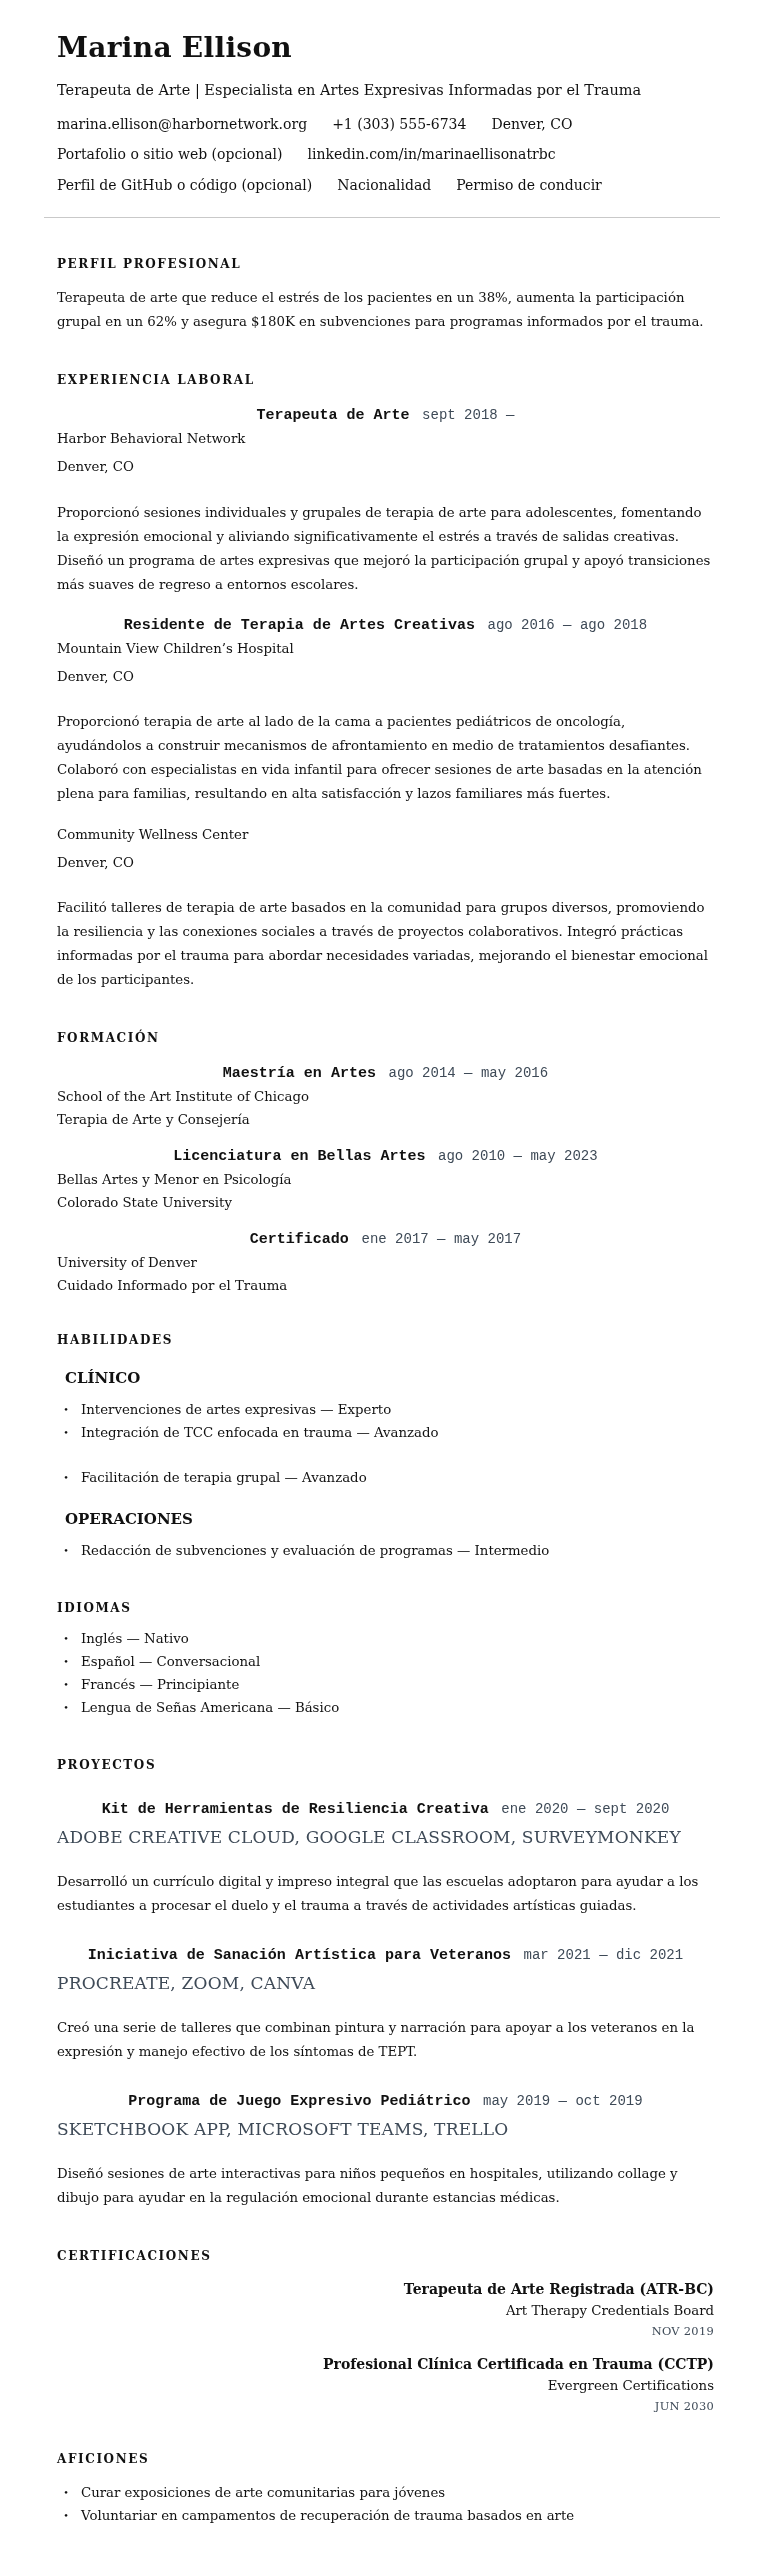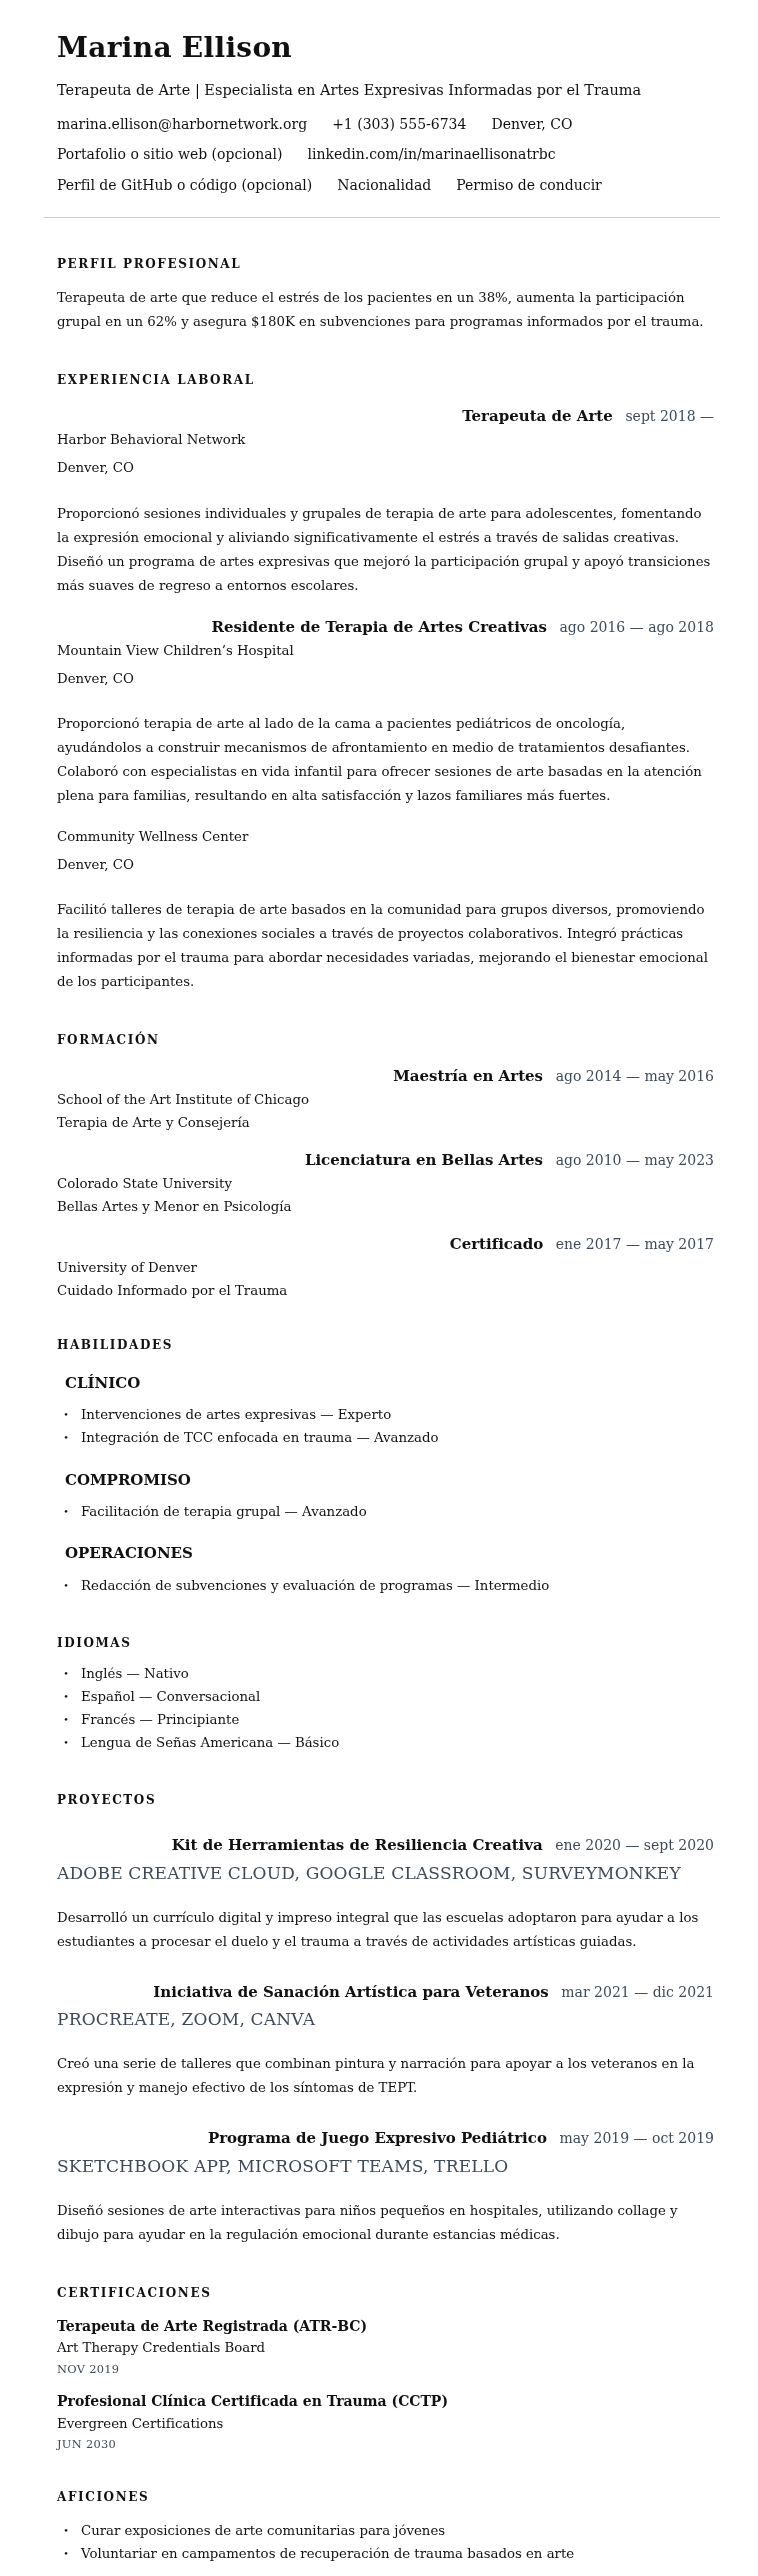--- a/index.html
+++ b/index.html
@@ -50,23 +50,24 @@
   .sec-h{
     margin:0;
     font-size:12px;
     font-weight:700;
     letter-spacing:1.6px;
   }
 
   .entry{margin-top:20px;}
   .entry-head{
     display:flex;
-    justify-content:flex-end;
+    justify-content:center;
     align-items:baseline;
     gap:12.6px;
+    font-family:Liberation Mono, monospace;
   }
   .entry-title{
     margin:0;
     font-size:15px;
     font-weight:700;
   }
   .entry-date{
     font-size:14px;
     color:var(--accent);
     white-space:nowrap;
@@ -118,21 +119,21 @@
   .proj-entry{margin-top:29px;}
   .proj-tools{
     margin:8.8px 0 0 0;
     font-size:17px;
     letter-spacing:0.2px;
     color:var(--accent);
   }
   .proj-entry .entry-desc{margin-top:23px;}
 
   
-  .cert-entry{margin-top:17.7px;}
+  .cert-entry{margin-top:17.7px;text-align:right;}
   .cert-title{
     margin:0;
     font-size:14px;
     font-weight:700;
   }
   .cert-issuer{margin:6.3px 0 0 0;font-size:13.3px;}
   .cert-date{
     margin:6.3px 0 0 0;
     font-size:11.4px;
     letter-spacing:0.3px;
@@ -216,22 +217,22 @@
       </div>
       <p class="entry-line">School of the Art Institute of Chicago</p>
       <p class="entry-line">Terapia de Arte y Consejería</p>
     </article>
 
     <article class="edu-entry">
       <div class="entry-head">
         <h3 class="entry-title">Licenciatura en Bellas Artes</h3>
         <span class="entry-date">ago 2010 — may 2023</span>
       </div>
+      <p class="entry-line">Bellas Artes y Menor en Psicología</p>
       <p class="entry-line">Colorado State University</p>
-      <p class="entry-line">Bellas Artes y Menor en Psicología</p>
     </article>
 
     <article class="edu-entry">
       <div class="entry-head">
         <h3 class="entry-title">Certificado</h3>
         <span class="entry-date">ene 2017 — may 2017</span>
       </div>
       <p class="entry-line">University of Denver</p>
       <p class="entry-line">Cuidado Informado por el Trauma</p>
     </article>
@@ -242,21 +243,20 @@
 
     <div class="skill-group">
       <h3 class="group-h">CLÍNICO</h3>
       <ul class="blist">
         <li>Intervenciones de artes expresivas — Experto</li>
         <li>Integración de TCC enfocada en trauma — Avanzado</li>
       </ul>
     </div>
 
     <div class="skill-group">
-      <h3 class="group-h">COMPROMISO</h3>
       <ul class="blist">
         <li>Facilitación de terapia grupal — Avanzado</li>
       </ul>
     </div>
 
     <div class="skill-group">
       <h3 class="group-h">OPERACIONES</h3>
       <ul class="blist">
         <li>Redacción de subvenciones y evaluación de programas — Intermedio</li>
       </ul>

